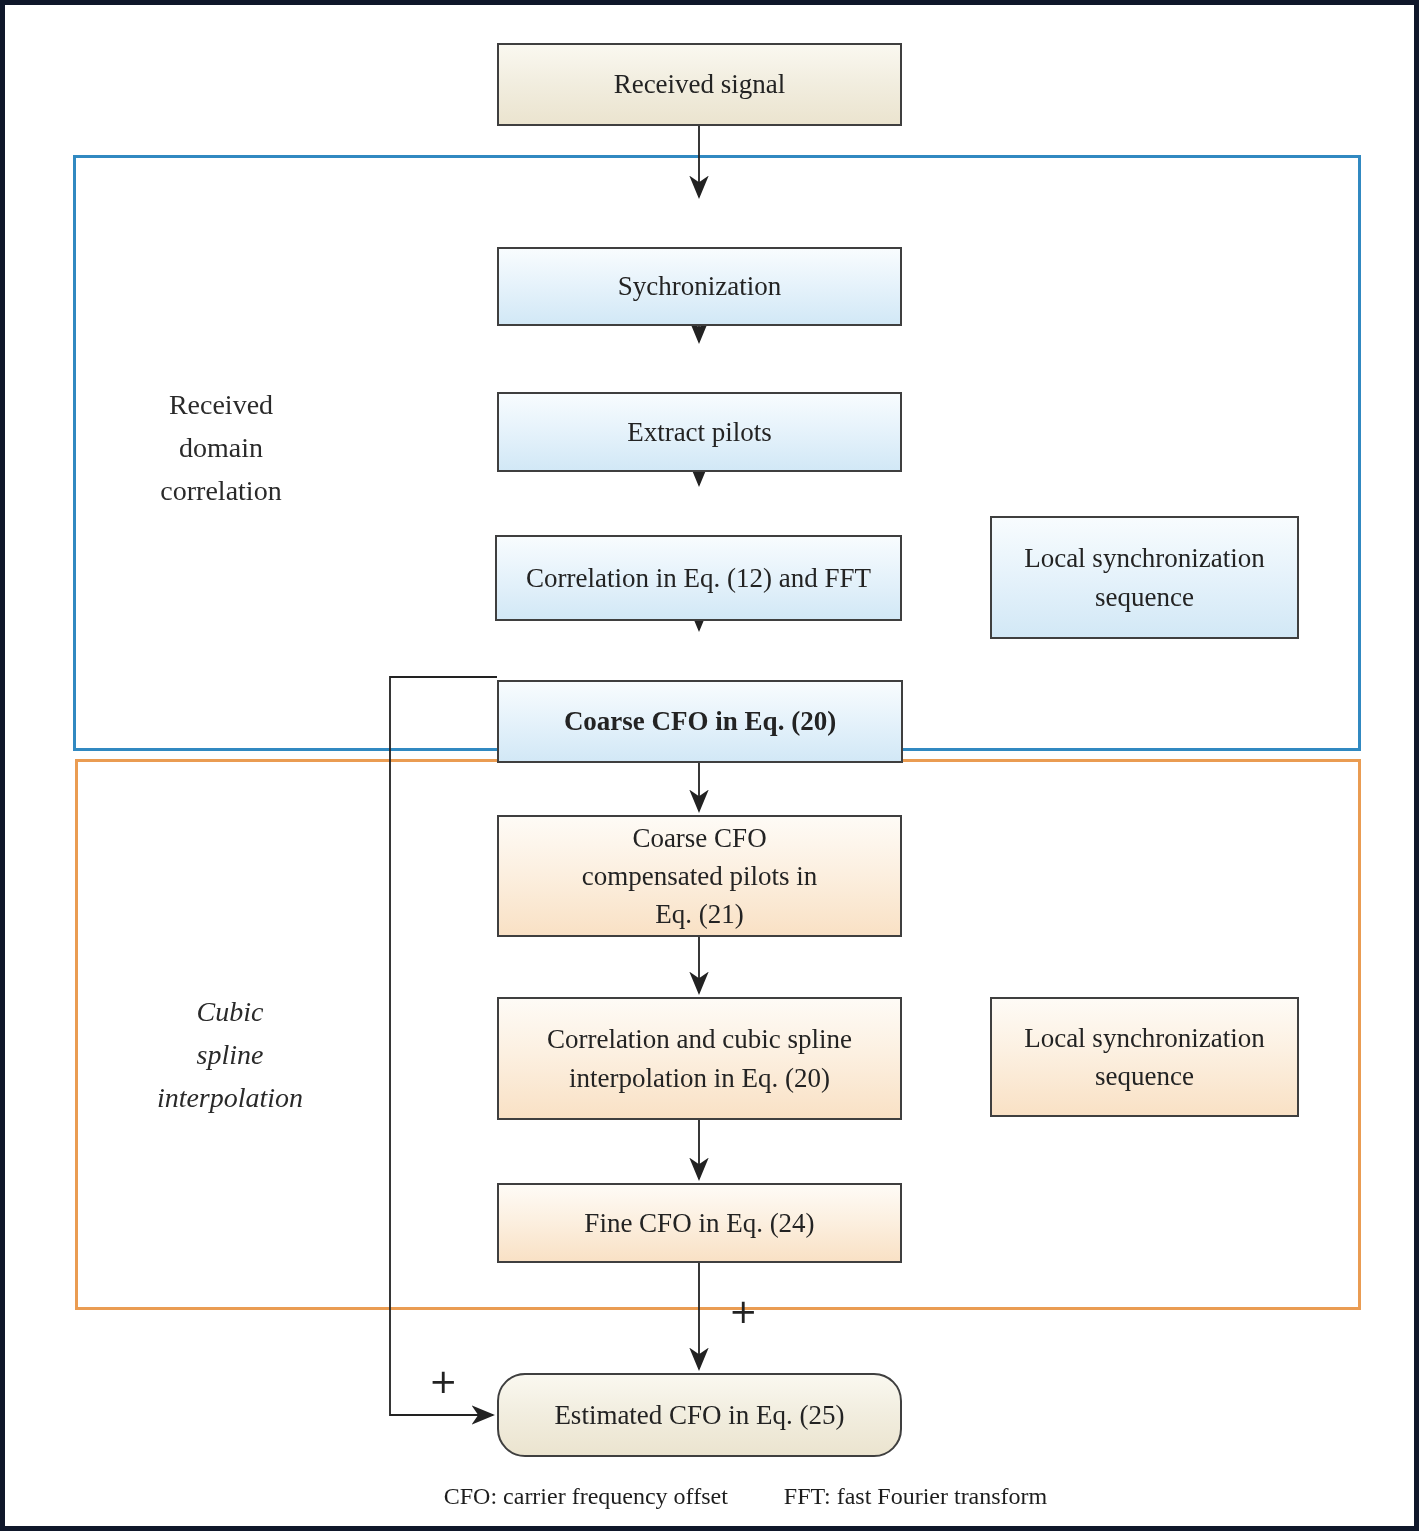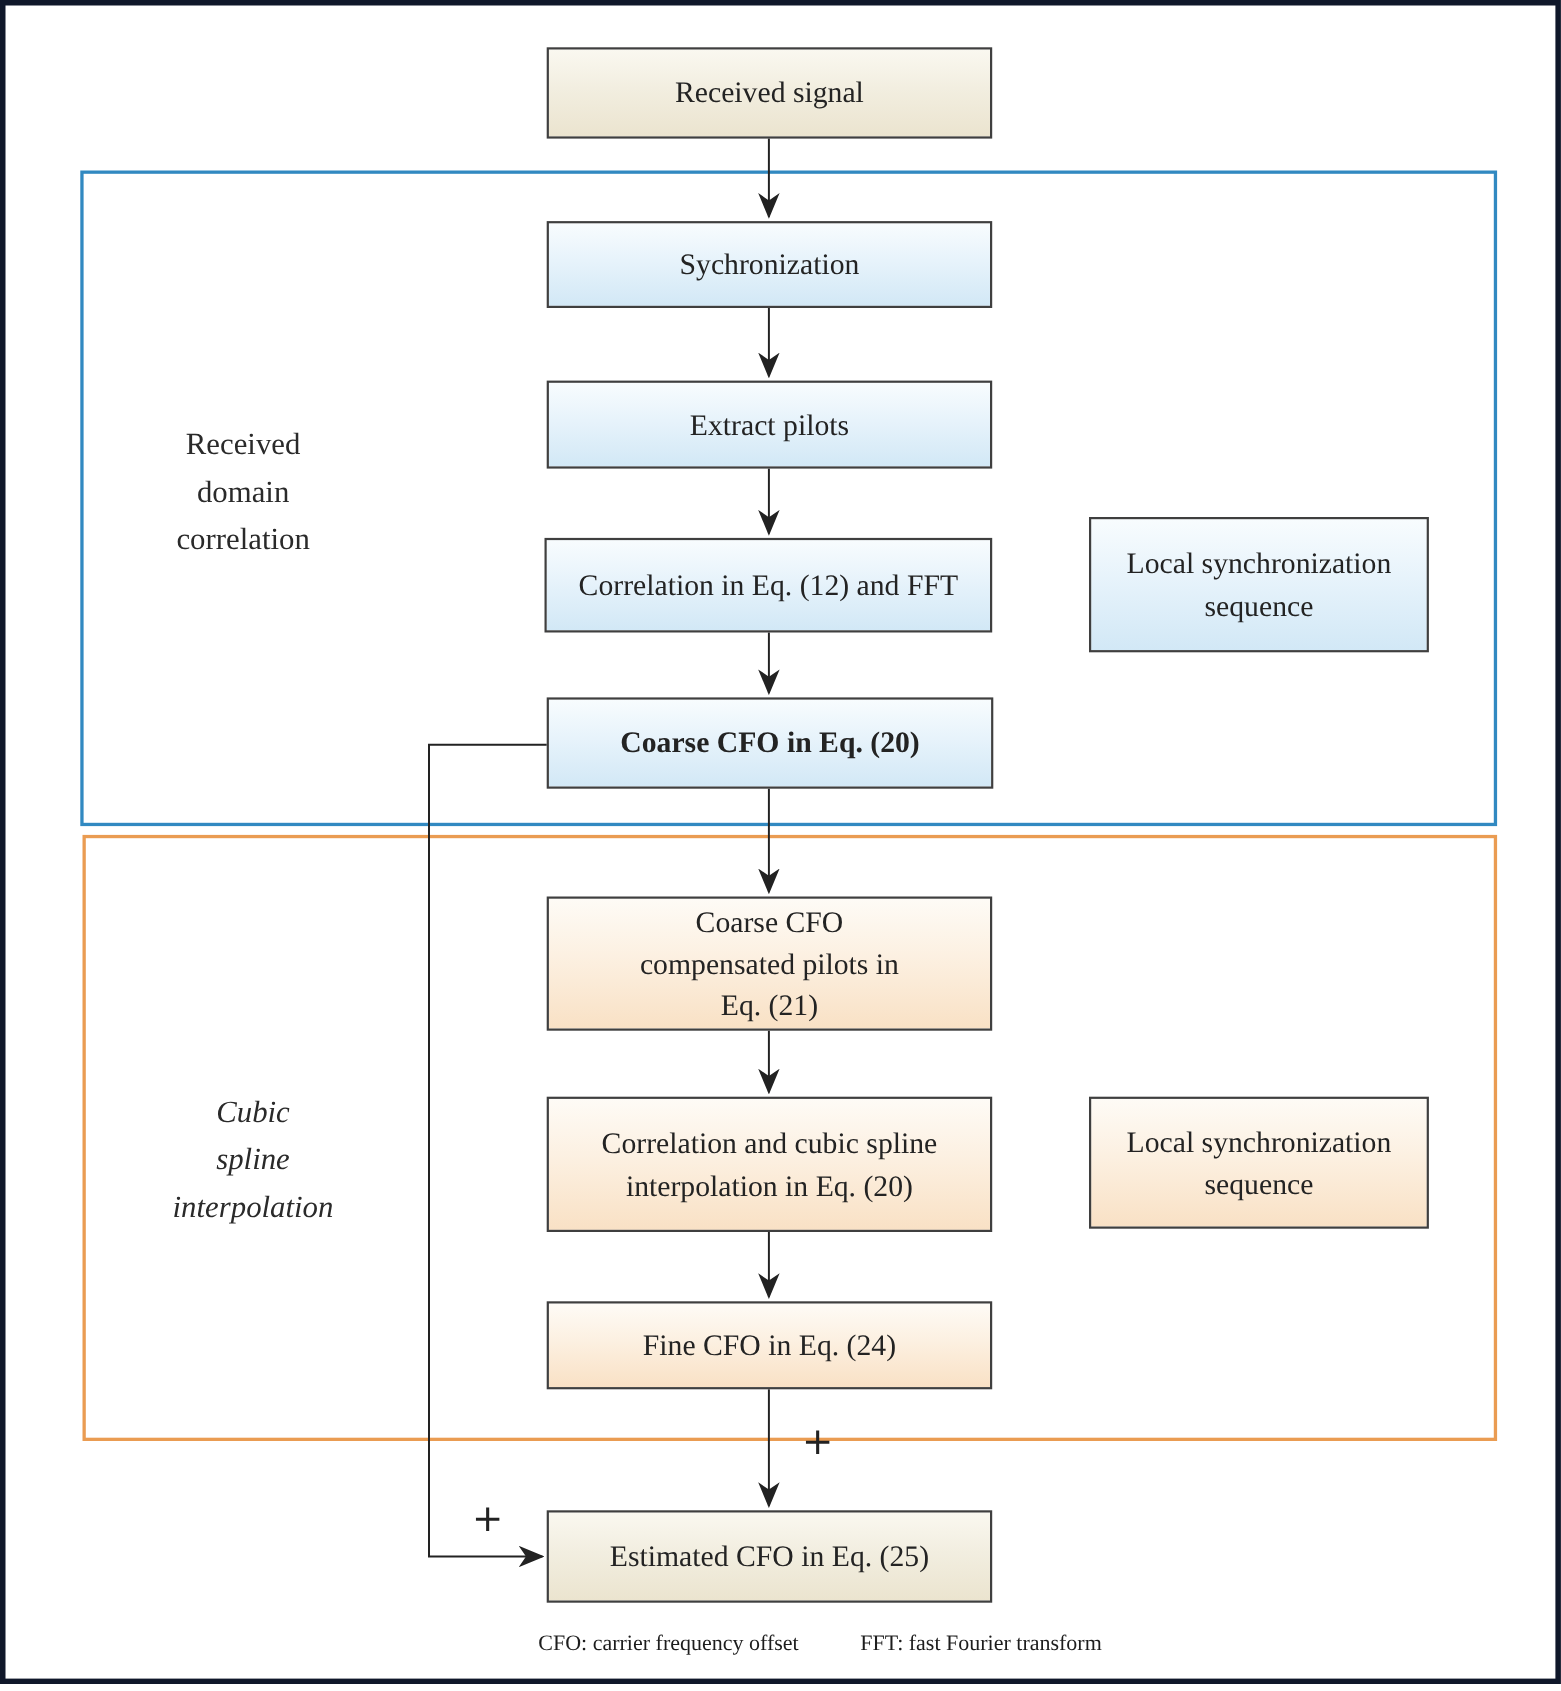--- a/index.html
+++ b/index.html
@@ -30,34 +30,34 @@
     border:2px solid #3f3f3f;
     box-sizing:border-box;
     display:flex;align-items:center;justify-content:center;
     text-align:center;
     font-size:27px;line-height:1.42;
     white-space:pre-line;
     z-index:2;
     color:#232323;
   }
   .fill-cream{background:linear-gradient(180deg,#faf8f0 0%,#f2eee0 45%,#ebe4cf 100%);}
-  .fill-blue{background:linear-gradient(180deg,#f8fcfe 0%,#e7f3fb 45%,#d2e8f6 100%);}
+  .fill-blue{background:linear-gradient(180deg,#f8fcfe 0%,#e7f3fb 45%,#d2e8f6 100%);margin-top:46px;}
   .fill-orange{background:linear-gradient(180deg,#fefbf6 0%,#fcf0e1 45%,#f9e1c5 100%);}
 
   #node-received{left:492px;top:38px;width:405px;height:83px;}
   #node-sync{left:492px;top:196px;width:405px;height:79px;}
   #node-extract{left:492px;top:341px;width:405px;height:80px;text-align:center;}
   #node-corr15{left:490px;top:484px;width:407px;height:86px;}
   #node-coarse20{left:492px;top:629px;width:406px;height:83px;font-weight:bold;}
   #node-local-blue{left:985px;top:465px;width:309px;height:123px;}
   #node-comp21{left:492px;top:810px;width:405px;height:122px;}
   #node-corr23{left:492px;top:992px;width:405px;height:123px;}
   #node-local-orange{left:985px;top:992px;width:309px;height:120px;}
   #node-fine24{left:492px;top:1178px;width:405px;height:80px;justify-content:center;}
-  #node-est25{left:492px;top:1368px;width:405px;height:84px;}
+  #node-est25{left:492px;top:1368px;width:405px;height:84px;border-radius:28px;}
 
   .group-label{
     position:absolute;
     z-index:2;
     text-align:center;
     font-size:28px;line-height:43px;
     white-space:pre-line;
     color:#2a2a2a;
   }
   #label-freq{left:96px;top:378px;width:240px;}
@@ -69,21 +69,21 @@
     font-family:"DejaVu Sans","Liberation Sans",sans-serif;
     font-weight:400;
   }
   #plus-top{left:724px;top:1286px;}
   #plus-left{left:424px;top:1356px;}
 
   .legend{
     position:absolute;left:0;top:1478px;width:100%;
     box-sizing:border-box;padding-left:72px;
     display:flex;justify-content:center;gap:56px;
-    font-size:20px;color:#1d1d1d;
+    font-size:24px;color:#1d1d1d;
     z-index:2;
   }
 </style>
 </head>
 <body>
 
 <div class="canvas">
 
   <div class="group blue"></div>
   <div class="group orange"></div>

